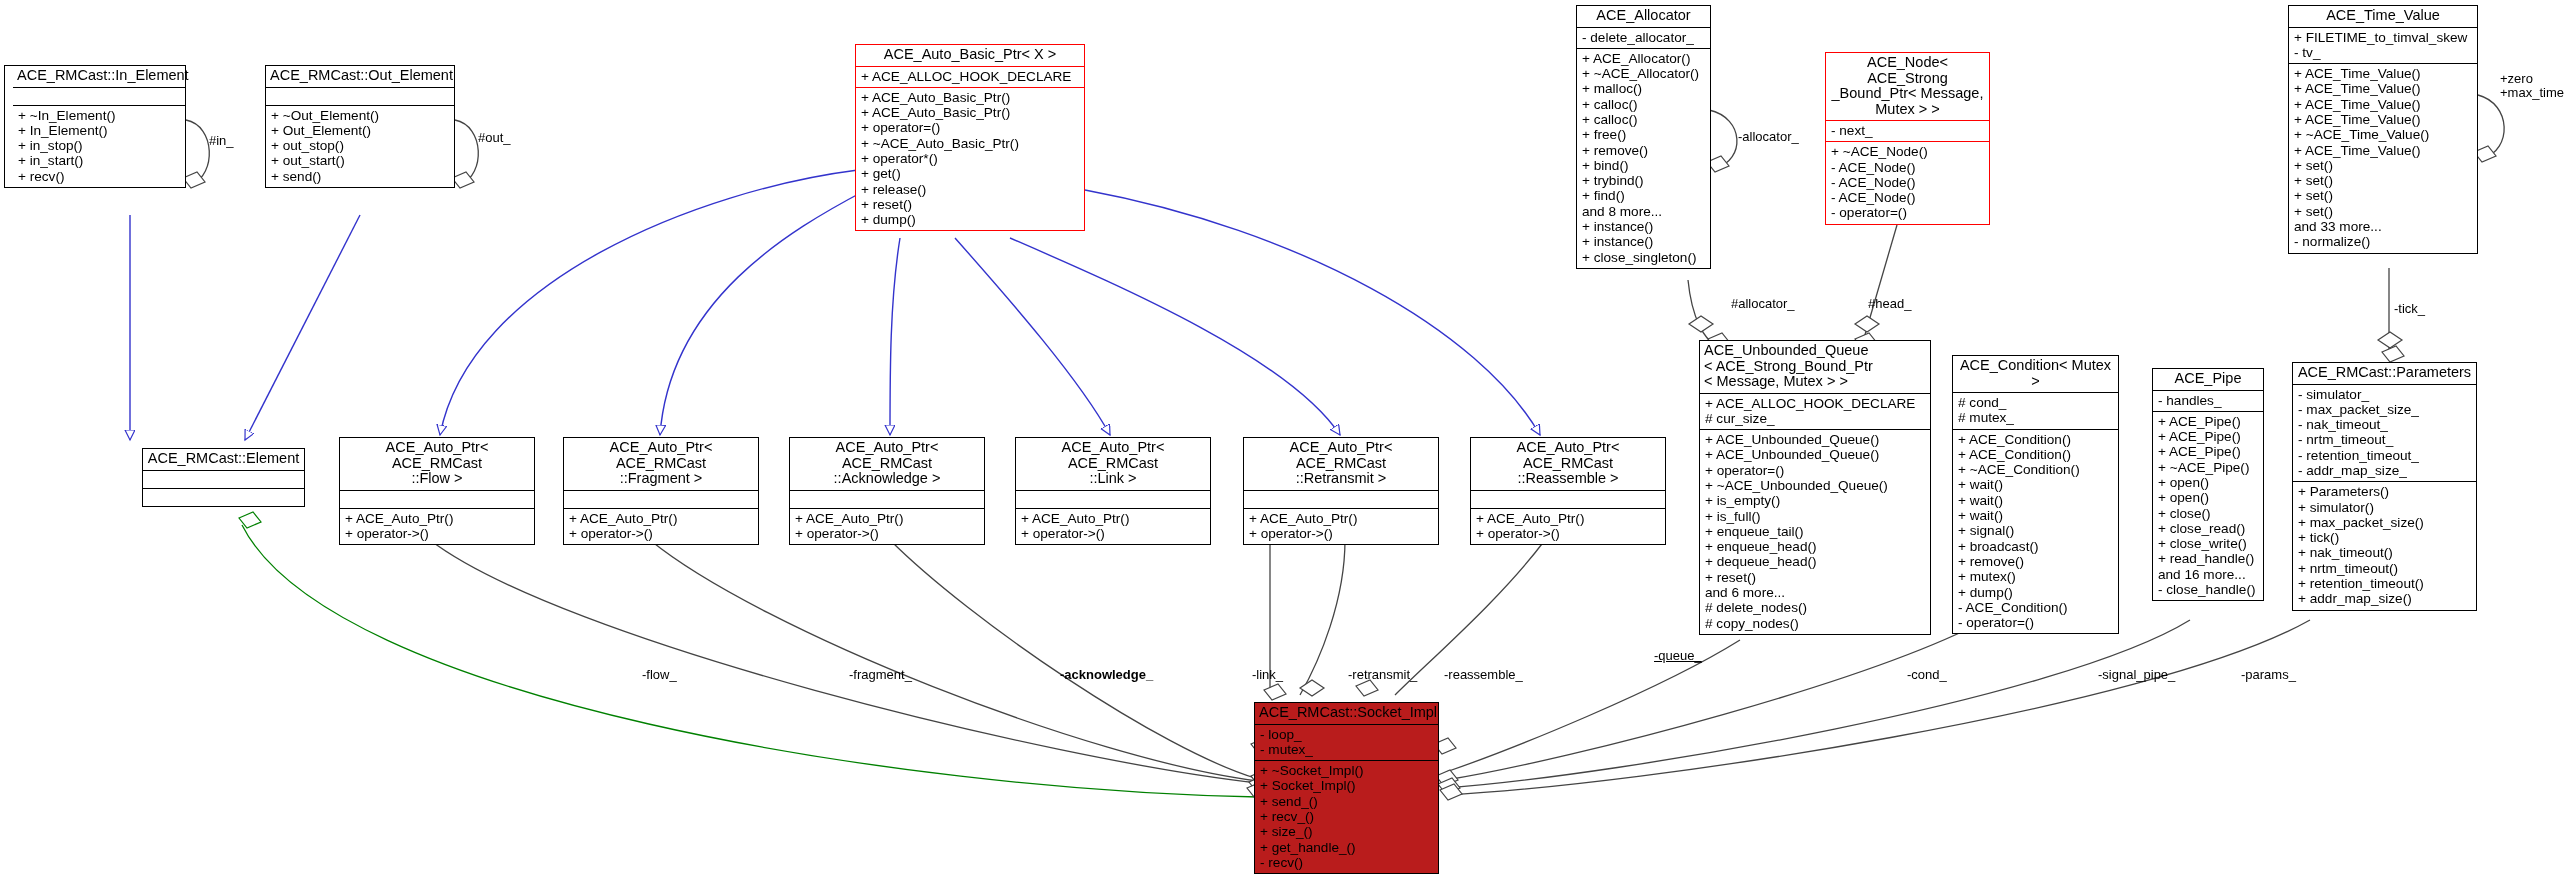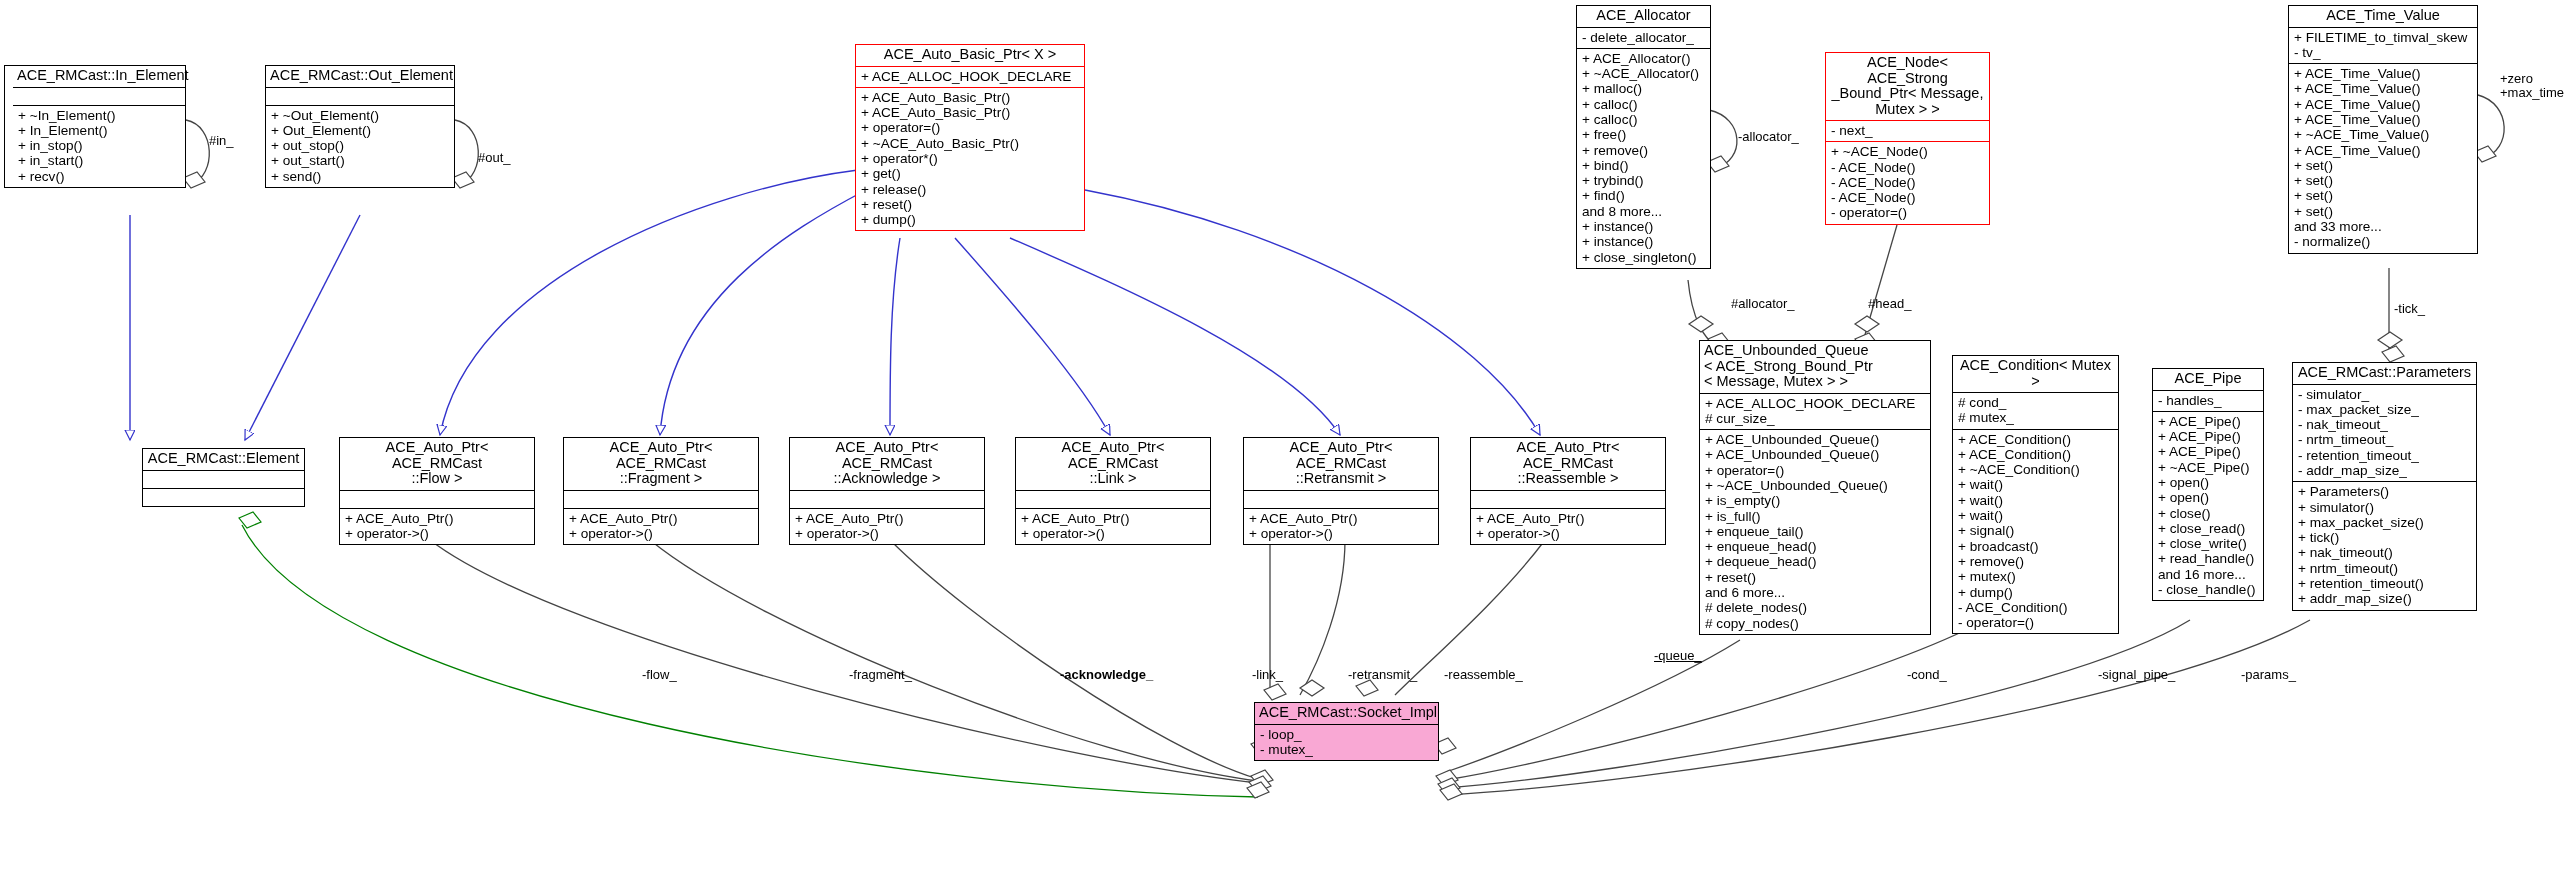--- a/index.html
+++ b/index.html
@@ -26,21 +26,21 @@
   }
   .uml {
     position: absolute;
     box-sizing: border-box;
     border: 1.6px solid #000000;
     background: #ffffff;
     z-index: 5;
   }
   .uml.red { border-color: #ff0000; }
   .uml.red .sec { border-top-color: #ff0000; }
-  .uml.hl { background: #f9a8d4; border-color: #000000; }
+  .uml.hl { background: #b91c1c; border-color: #000000; }
   .uml .title {
     text-align: center;
     padding: 2px 4px 3px 4px;
     font-size: 14.5px;
     line-height: 15.5px;
     color: #000;
     white-space: pre-line;
   }
   .uml .sec {
     border-top: 1.6px solid #000000;
@@ -407,24 +407,33 @@
       <div class="row">+ addr_map_size()</div>
     </div>
   </div>
 
   <div class="uml hl" style="left:1254px; top:702px; width:185px;">
     <div class="title">ACE_RMCast::Socket_Impl</div>
     <div class="sec">
       <div class="row">- loop_</div>
       <div class="row">- mutex_</div>
     </div>
+    <div class="sec">
+      <div class="row">+ ~Socket_Impl()</div>
+      <div class="row">+ Socket_Impl()</div>
+      <div class="row">+ send_()</div>
+      <div class="row">+ recv_()</div>
+      <div class="row">+ size_()</div>
+      <div class="row">+ get_handle_()</div>
+      <div class="row">- recv()</div>
+    </div>
   </div>
 
   <div class="elabel" style="left:209px; top:134px;">#in_</div>
-  <div class="elabel" style="left:478px; top:151px;">#out_</div>
+  <div class="elabel" style="left:478px; top:131px;">#out_</div>
   <div class="elabel" style="left:1738px; top:130px;">-allocator_</div>
   <div class="elabel" style="left:1731px; top:297px;">#allocator_</div>
   <div class="elabel" style="left:1868px; top:297px;">#head_</div>
   <div class="elabel" style="left:2394px; top:302px;">-tick_</div>
   <div class="elabel" style="left:2500px; top:72px; white-space:pre-line;">+zero
 +max_time</div>
 
   <div class="elabel" style="left:642px; top:668px;">-flow_</div>
   <div class="elabel" style="left:849px; top:668px;">-fragment_</div>
   <div class="elabel" style="left:1060px; top:668px;font-weight:bold;">-acknowledge_</div>

